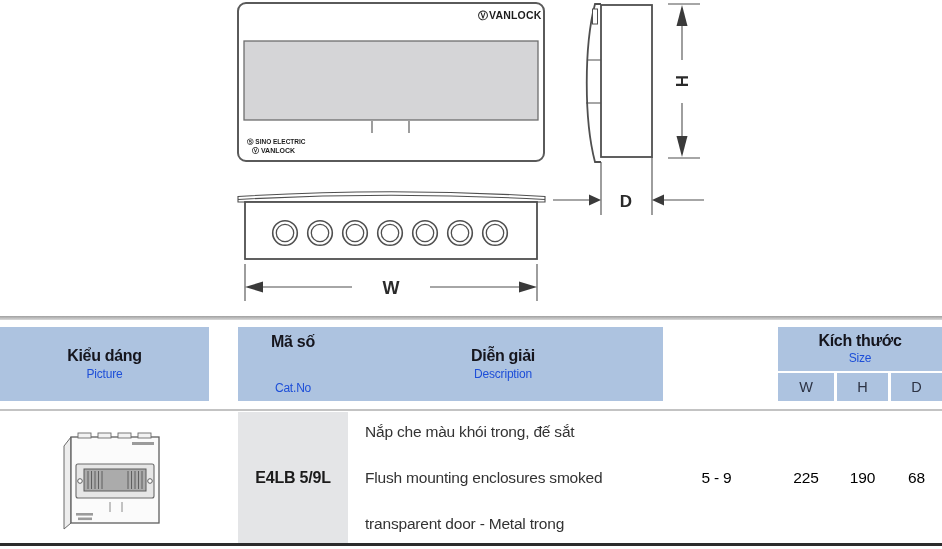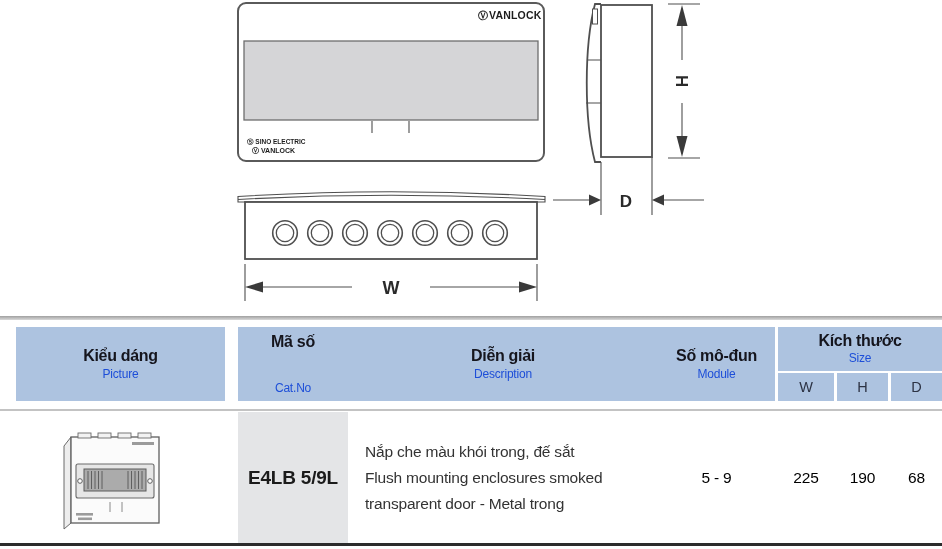--- a/index.html
+++ b/index.html
@@ -12,40 +12,40 @@
   .dim-text{fill:#2a2a2a;font-family:"Liberation Sans",sans-serif;font-weight:600;}
   .logo-text{fill:#1c1c1c;font-family:"Liberation Sans",sans-serif;font-weight:bold;}
 
   .sep-top{position:absolute;top:316px;left:0;width:942px;height:4px;
            background:linear-gradient(#a0a0a0,#d9d9d9);}
   .row-divider{position:absolute;top:409px;left:0;width:942px;height:2px;background:#c3c3c3;}
   .bottom-line{position:absolute;top:543px;left:0;width:942px;height:3px;background:#2c2c2c;}
 
   .hcell{position:absolute;top:327px;height:74px;background:#adc3e0;
          display:flex;flex-direction:column;justify-content:center;align-items:center;gap:1px;}
-  .h-picture{left:16px;width:209px;}
+  .h-picture{left:0;width:209px;}
   .h-catno{left:238px;width:110px;gap:29px;}
   .h-desc{left:343px;width:320px;}
   .h-module{left:658px;width:117px;}
   .h-size{left:778px;width:164px;background:transparent;display:block;}
   .vi{font-size:16px;font-weight:bold;color:#15151d;letter-spacing:-0.3px;line-height:19px;}
   .en{font-size:12px;color:#1d4ed8;letter-spacing:-0.2px;line-height:17px;}
   .size-top{height:44px;background:#adc3e0;display:flex;flex-direction:column;
             justify-content:center;align-items:center;}
   .size-sub{position:relative;height:28px;margin-top:2px;background:#fff;}
   .sub{position:absolute;top:0;height:28px;background:#adc3e0;text-align:center;
        line-height:28px;font-size:14.5px;color:#2d3344;}
   .sub-w{left:0;width:56px;}
   .sub-h{left:59px;width:51px;}
   .sub-d{left:113px;width:51px;}
 
-  .cell{position:absolute;top:412px;height:131px;background:#fff;}
+  .cell{position:absolute;top:412px;height:131px;background:#fff;gap:20px;}
   .c-picture{left:0;width:235px;}
   .c-catno{left:238px;width:110px;background:#e4e5e7;display:flex;align-items:center;
-           justify-content:center;font-weight:bold;font-size:19px;color:#1b1b1b;letter-spacing:-0.2px;}
+           justify-content:center;font-weight:bold;font-size:16px;color:#1b1b1b;letter-spacing:-0.2px;}
   .c-desc{left:351px;width:304px;display:flex;flex-direction:column;justify-content:center;
           padding-left:14px;box-sizing:border-box;font-size:15.5px;color:#333;letter-spacing:-0.2px;}
   .c-desc div{line-height:26px;}
   .c-module,.c-num{display:flex;align-items:center;justify-content:center;
           font-size:15.5px;color:#000000;letter-spacing:-0.2px;}
   .c-module{left:658px;width:117px;}
   .c-w{left:778px;width:56px;}
   .c-h{left:837px;width:51px;}
   .c-d{left:891px;width:51px;}
   .product-img{position:absolute;left:54px;top:12px;}
@@ -131,24 +131,20 @@
     <div class="en">Picture</div>
   </div>
   <div class="hcell h-catno">
     <div class="vi">Mã số</div>
     <div class="en">Cat.No</div>
   </div>
   <div class="hcell h-desc">
     <div class="vi">Diễn giải</div>
     <div class="en">Description</div>
   </div>
-  <div class="hcell h-module">
-    <div class="vi">Số mô-đun</div>
-    <div class="en">Module</div>
-  </div>
   <div class="hcell h-size">
     <div class="size-top">
       <div class="vi">Kích thước</div>
       <div class="en">Size</div>
     </div>
     <div class="size-sub">
       <div class="sub sub-w">W</div>
       <div class="sub sub-h">H</div>
       <div class="sub sub-d">D</div>
     </div>

